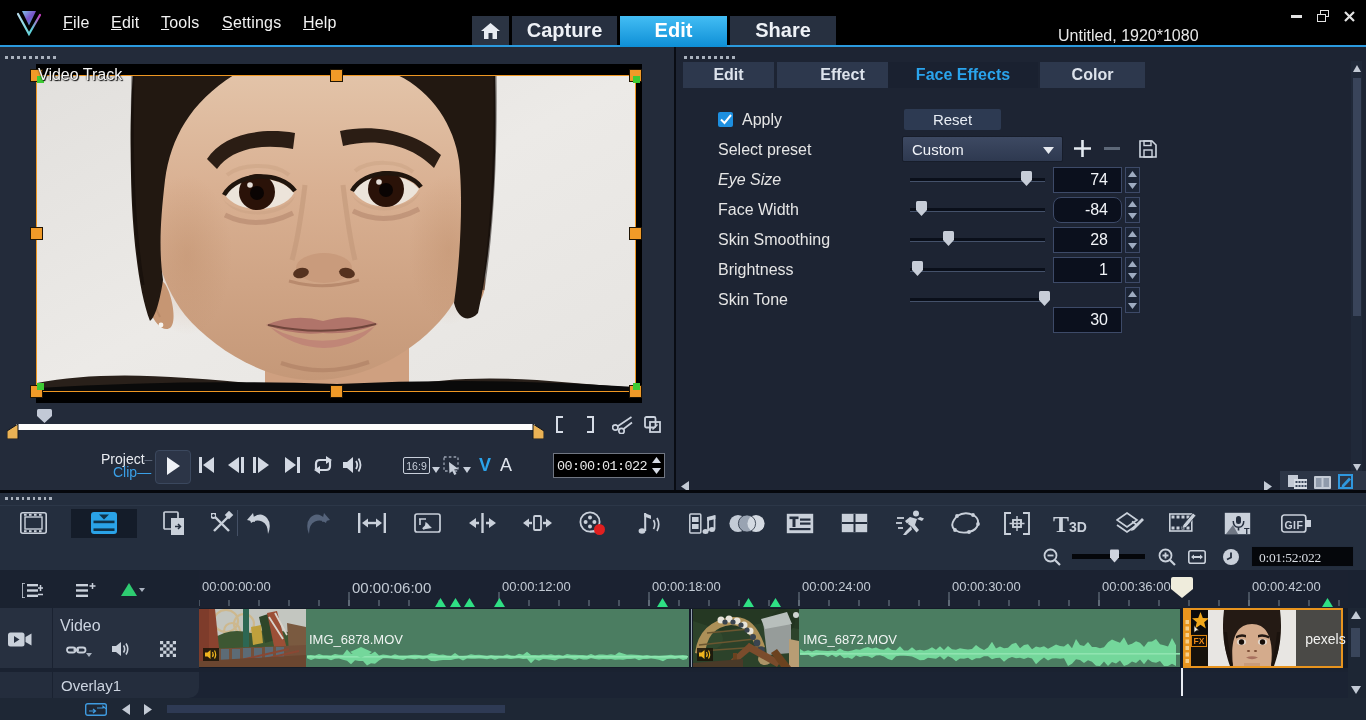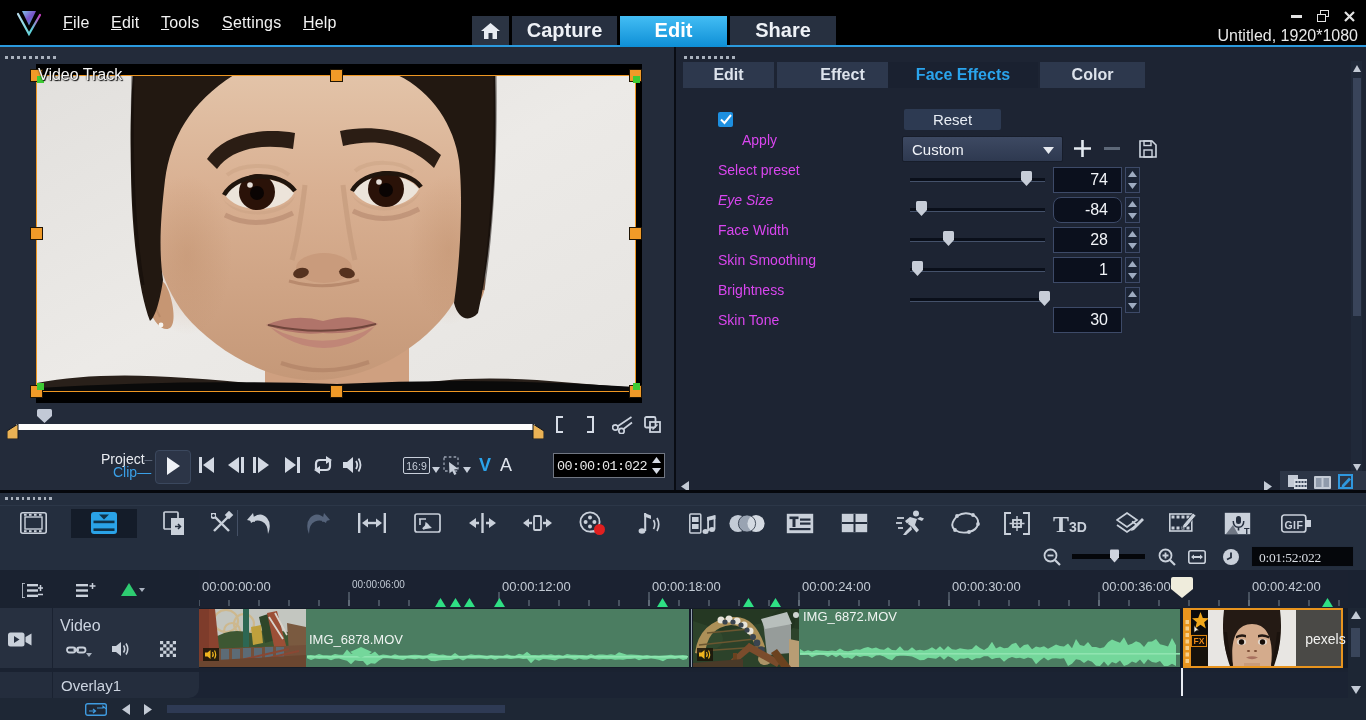--- a/index.html
+++ b/index.html
@@ -52,21 +52,21 @@
   color:#fff;font-size:20px;font-weight:bold;text-align:center;line-height:29px;">Edit</div>
 <div class="abs" style="left:730px;top:16px;width:106px;height:29px;background:#273040;color:#eef1f6;
   font-size:20px;font-weight:bold;text-align:center;line-height:29px;">Share</div>
 
 <div class="abs" style="left:1291px;top:15px;width:11px;height:3px;background:#e2e2e2;"></div>
 <div class="abs" style="left:1320px;top:10px;width:9px;height:7px;border:1.6px solid #e2e2e2;box-sizing:border-box;"></div>
 <div class="abs" style="left:1317px;top:14px;width:9px;height:8px;border:1.6px solid #e2e2e2;background:#000;box-sizing:border-box;"></div>
 <svg class="abs" style="left:1344px;top:11px;" width="11" height="11" viewBox="0 0 11 11">
   <path d="M1,1 L10,10 M10,1 L1,10" stroke="#e2e2e2" stroke-width="2.2"></path>
 </svg>
-<div class="abs" style="left:1058px;top:27px;width:300px;text-align:right;color:#e8e8e8;font-size:16px;">Untitled, 1920*1080</div>
+<div class="abs" style="left:1058px;top:27px;width:300px;text-align:left;color:#e8e8e8;font-size:16px;">Untitled, 1920*1080</div>
 
 <div class="abs" style="left:0;top:47px;width:674px;height:443px;background:#232b3a;"></div>
 <div class="dots" style="left:5px;top:56px;">
       <i></i>
       <i></i>
       <i></i>
       <i></i>
       <i></i>
       <i></i>
       <i></i>
@@ -293,21 +293,21 @@
 
 <div class="abs" style="left:1351px;top:61px;width:11px;height:413px;background:#202939;"></div>
 <svg class="abs" style="left:1353px;top:65px;" width="8" height="7" viewBox="0 0 8 7">
       <path d="M4,0 L8,7 L0,7 Z" fill="#c3cad5"></path>
     </svg>
 <div class="abs" style="left:1352.5px;top:78px;width:8px;height:238px;background:#39445a;"></div>
 <svg class="abs" style="left:1353px;top:464px;" width="8" height="7" viewBox="0 0 8 7">
       <path d="M4,7 L8,0 L0,0 Z" fill="#c3cad5"></path>
     </svg>
 <style>
- .lbl{position:absolute;left:718px;color:#d946ef;font-size:14px;margin-top:21px;}
+ .lbl{position:absolute;left:718px;color:#e5e5e5;font-size:16px;}
  .strack{position:absolute;left:910px;width:135px;height:3px;background:#0a0f1a;border-bottom:1px solid #44516a;}
  .sh{position:absolute;width:11px;height:15px;}
  .vbox{position:absolute;left:1053px;width:69px;height:26px;background:#0b101d;border:1px solid #3d4a68;box-sizing:border-box;
    color:#f2f4f8;font-size:16px;text-align:right;padding-right:13px;line-height:24px;}
  .spin{position:absolute;left:1125px;width:15px;height:26px;background:#1b2435;border:1px solid #3d4a68;box-sizing:border-box;}
 </style>
 
 <div class="abs" style="left:718px;top:112px;width:15px;height:15px;background:#1d8fe0;border-radius:2px;"></div>
 <svg class="abs" style="left:720px;top:114px;" width="12" height="11" viewBox="0 0 12 11">
       <path d="M1,5.5 L4.5,9 L11,1" stroke="#fff" stroke-width="2" fill="none"></path>
@@ -706,21 +706,21 @@
       </g>
   <path d="M16.5,0 L16.5,6 M13.5,3 L19.5,3" stroke="#c9d0da" stroke-width="1.5"></path>
 </svg>
 <svg class="abs" style="left:121px;top:583px;" width="26" height="15" viewBox="0 0 26 15">
   <path d="M8,0 L16,13 L0,13 Z" fill="#2ecc71"></path>
   <path d="M18,5 L24,5 L21,9 Z" fill="#aab3c0"></path>
 </svg>
 
 <div class="abs" style="left:199px;top:570px;width:1149px;height:38px;background:#1b2231;"></div>
 <div class="abs" style="left:202px;top:579px;color:#c2cad4;font-size:13px;">00:00:00:00</div>
-<div class="abs" style="left:352px;top:579px;color:#c2cad4;font-size:10px;">00:00:06:00</div>
+<div class="abs" style="left:352px;top:579px;color:#c2cad4;font-size:15px;">00:00:06:00</div>
 <div class="abs" style="left:502px;top:579px;color:#c2cad4;font-size:13px;">00:00:12:00</div>
 <div class="abs" style="left:652px;top:579px;color:#c2cad4;font-size:13px;">00:00:18:00</div>
 <div class="abs" style="left:802px;top:579px;color:#c2cad4;font-size:13px;">00:00:24:00</div>
 <div class="abs" style="left:952px;top:579px;color:#c2cad4;font-size:13px;">00:00:30:00</div>
 <div class="abs" style="left:1102px;top:579px;color:#c2cad4;font-size:13px;">00:00:36:00</div>
 <div class="abs" style="left:1252px;top:579px;color:#c2cad4;font-size:13px;">00:00:42:00</div>
 <svg class="abs" style="left:199px;top:570px;" width="1149" height="38" viewBox="199 570 1149 38">
       <path d="M349,592 L349,606 M499,592 L499,606 M649,592 L649,606 M799,592 L799,606 M949,592 L949,606 M1099,592 L1099,606 M1249,592 L1249,606 M199,600 L199,606 M229,600 L229,606 M259,600 L259,606 M289,600 L289,606 M319,600 L319,606 M349,600 L349,606 M379,600 L379,606 M409,600 L409,606 M439,600 L439,606 M469,600 L469,606 M499,600 L499,606 M529,600 L529,606 M559,600 L559,606 M589,600 L589,606 M619,600 L619,606 M649,600 L649,606 M679,600 L679,606 M709,600 L709,606 M739,600 L739,606 M769,600 L769,606 M799,600 L799,606 M829,600 L829,606 M859,600 L859,606 M889,600 L889,606 M919,600 L919,606 M949,600 L949,606 M979,600 L979,606 M1009,600 L1009,606 M1039,600 L1039,606 M1069,600 L1069,606 M1099,600 L1099,606 M1129,600 L1129,606 M1159,600 L1159,606 M1189,600 L1189,606 M1219,600 L1219,606 M1249,600 L1249,606 M1279,600 L1279,606 M1309,600 L1309,606 M1339,600 L1339,606" stroke="#77828f" stroke-width="1"></path>
     </svg>
 <svg class="abs" style="left:435px;top:598px;" width="11" height="9" viewBox="0 0 11 9">
@@ -857,21 +857,21 @@
 <path d="M0,54 L50,50 L50,58 L0,58 Z" fill="#4a3a28"></path>
 </svg>
 <svg class="abs" style="left:199px;top:608px;" width="1149" height="60" viewBox="199 608 1149 60">
 <path d="M307,655.3 L311,655.1 L315,655.6 L319,654.1 L323,655.3 L327,655.3 L331,655.6 L335,653.9 L339,654.7 L343,654.8 L347,649.6 L351,653.8 L355,652.4 L359,650.5 L363,652.2 L367,652.2 L371,654.0 L375,651.5 L379,655.6 L383,654.4 L387,655.0 L391,655.7 L395,654.2 L399,655.4 L403,655.5 L407,655.5 L411,655.1 L415,654.7 L419,654.9 L423,655.5 L427,655.3 L431,653.3 L435,653.8 L439,655.1 L443,654.6 L447,655.5 L451,655.8 L455,652.9 L459,655.8 L463,655.8 L467,655.6 L471,654.2 L475,655.0 L479,654.8 L483,655.3 L487,655.8 L491,655.1 L495,655.4 L499,655.5 L503,655.8 L507,654.3 L511,655.5 L515,655.7 L519,653.7 L523,654.8 L527,651.8 L531,655.1 L535,654.9 L539,655.2 L543,654.6 L547,655.0 L551,654.3 L555,655.2 L559,654.7 L563,655.8 L567,654.1 L571,654.7 L575,654.8 L579,655.0 L583,654.9 L587,655.6 L591,654.0 L595,655.6 L599,654.5 L603,654.5 L607,655.0 L611,654.3 L615,654.9 L619,652.3 L623,653.4 L627,654.8 L631,654.6 L635,654.8 L639,654.9 L643,655.6 L647,654.9 L651,655.8 L655,655.6 L659,655.8 L663,655.6 L667,655.2 L671,654.7 L675,655.6 L679,655.3 L683,654.9 L687,655.4 L687,659.1 L683,659.9 L679,658.2 L675,658.9 L671,658.7 L667,659.1 L663,661.2 L659,659.8 L655,659.1 L651,658.5 L647,659.1 L643,659.0 L639,660.3 L635,658.6 L631,659.1 L627,659.0 L623,659.7 L619,659.4 L615,659.8 L611,659.0 L607,659.2 L603,659.1 L599,659.6 L595,659.0 L591,658.3 L587,659.6 L583,659.5 L579,658.5 L575,659.9 L571,658.7 L567,658.2 L563,658.7 L559,658.8 L555,660.6 L551,659.7 L547,659.2 L543,659.0 L539,660.8 L535,659.3 L531,663.2 L527,658.8 L523,658.9 L519,658.3 L515,658.6 L511,659.0 L507,658.6 L503,658.4 L499,658.4 L495,659.8 L491,658.5 L487,659.2 L483,658.7 L479,658.5 L475,658.7 L471,658.7 L467,658.5 L463,660.4 L459,658.5 L455,659.1 L451,659.9 L447,659.9 L443,659.9 L439,660.5 L435,661.2 L431,660.9 L427,658.3 L423,659.2 L419,658.5 L415,659.2 L411,658.8 L407,658.6 L403,660.1 L399,659.3 L395,658.9 L391,658.5 L387,658.3 L383,658.3 L379,660.4 L375,663.7 L371,663.2 L367,665.6 L363,660.9 L359,661.1 L355,660.3 L351,664.3 L347,660.7 L343,659.7 L339,658.5 L335,658.8 L331,660.3 L327,658.7 L323,658.7 L319,659.0 L315,658.4 L311,659.9 L307,658.3 Z" fill="#74d79b"></path>
       <rect x="307" y="656" width="381" height="1.6" fill="#8fe4b0"></rect>
 <path d="M800,648.9 L804,651.5 L808,650.3 L812,651.5 L816,649.9 L820,650.5 L824,650.7 L828,651.1 L832,650.5 L836,650.9 L840,648.4 L844,650.7 L848,651.3 L852,650.5 L856,649.3 L860,649.8 L864,647.9 L868,647.0 L872,648.6 L876,647.4 L880,649.3 L884,649.8 L888,647.2 L892,650.1 L896,650.3 L900,646.3 L904,650.6 L908,650.5 L912,647.2 L916,650.5 L920,649.7 L924,650.4 L928,649.6 L932,647.3 L936,649.7 L940,646.2 L944,650.1 L948,645.9 L952,649.3 L956,649.7 L960,648.2 L964,648.9 L968,649.5 L972,649.1 L976,644.9 L980,648.1 L984,649.9 L988,647.5 L992,641.8 L996,648.5 L1000,646.5 L1004,648.2 L1008,647.8 L1012,644.0 L1016,642.8 L1020,648.3 L1024,645.1 L1028,644.3 L1032,649.2 L1036,646.5 L1040,647.5 L1044,646.3 L1048,648.7 L1052,646.8 L1056,644.5 L1060,646.0 L1064,646.4 L1068,643.6 L1072,648.3 L1076,639.1 L1080,645.1 L1084,645.9 L1088,642.1 L1092,647.0 L1096,646.9 L1100,648.2 L1104,647.2 L1108,642.2 L1112,639.5 L1116,641.3 L1120,642.7 L1124,637.2 L1128,645.1 L1132,643.7 L1136,641.3 L1140,642.7 L1144,647.0 L1148,641.7 L1152,641.5 L1156,639.0 L1160,644.3 L1164,645.3 L1168,646.4 L1172,638.1 L1176,645.3 L1176,666 L1172,663.7 L1168,666 L1164,666 L1160,661.1 L1156,662.8 L1152,662.0 L1148,659.3 L1144,664.2 L1140,659.5 L1136,663.1 L1132,661.6 L1128,664.6 L1124,666 L1120,660.4 L1116,663.4 L1112,662.1 L1108,666 L1104,661.5 L1100,666 L1096,665.7 L1092,661.8 L1088,660.2 L1084,663.1 L1080,659.9 L1076,659.2 L1072,663.7 L1068,666.0 L1064,658.2 L1060,658.8 L1056,658.3 L1052,658.6 L1048,660.4 L1044,657.5 L1040,660.5 L1036,664.2 L1032,658.5 L1028,657.4 L1024,658.9 L1020,657.7 L1016,658.3 L1012,657.0 L1008,658.6 L1004,661.7 L1000,657.7 L996,657.9 L992,659.3 L988,656.3 L984,656.3 L980,658.3 L976,658.2 L972,660.2 L968,657.8 L964,658.8 L960,658.6 L956,661.2 L952,657.9 L948,656.3 L944,659.8 L940,656.3 L936,658.8 L932,658.3 L928,657.8 L924,659.9 L920,660.3 L916,658.3 L912,656.5 L908,656.0 L904,655.8 L900,655.7 L896,656.3 L892,660.2 L888,659.0 L884,656.6 L880,655.3 L876,655.6 L872,657.9 L868,656.2 L864,655.9 L860,656.9 L856,655.5 L852,659.0 L848,657.4 L844,658.3 L840,654.9 L836,657.3 L832,654.8 L828,657.0 L824,654.9 L820,654.8 L816,655.4 L812,657.3 L808,654.5 L804,655.1 L800,655.1 Z" fill="#74d79b"></path>
       <rect x="800" y="653" width="380" height="1.6" fill="#8fe4b0"></rect>
 <path d="M350,652 L361,647 L372,652 L361,658 Z" fill="#74d79b"></path>
 </svg>
 <div class="abs" style="left:309px;top:632px;color:#f0f4f2;font-size:13px;">IMG_6878.MOV</div>
-<div class="abs" style="left:803px;top:609px;color:#f0f4f2;font-size:13px;">IMG_6872.MOV</div>
+<div class="abs" style="left:803px;top:632px;color:#f0f4f2;font-size:13px;">IMG_6872.MOV</div>
 <svg class="abs" style="left:203px;top:648px;" width="16" height="13" viewBox="0 0 16 13">
 <rect width="16" height="13" fill="#1a1408" opacity="0.85"></rect>
 <path d="M2,4.5 L4.5,4.5 L7.5,2 L7.5,11 L4.5,8.5 L2,8.5 Z" fill="#f0b41e"></path>
 <path d="M9.5,4 Q11,6.5 9.5,9 M11.5,2.5 Q13.8,6.5 11.5,10.5" stroke="#f0b41e" stroke-width="1.2" fill="none"></path>
 </svg>
 <svg class="abs" style="left:697px;top:648px;" width="16" height="13" viewBox="0 0 16 13">
 <rect width="16" height="13" fill="#1a1408" opacity="0.85"></rect>
 <path d="M2,4.5 L4.5,4.5 L7.5,2 L7.5,11 L4.5,8.5 L2,8.5 Z" fill="#f0b41e"></path>
 <path d="M9.5,4 Q11,6.5 9.5,9 M11.5,2.5 Q13.8,6.5 11.5,10.5" stroke="#f0b41e" stroke-width="1.2" fill="none"></path>
 </svg>

